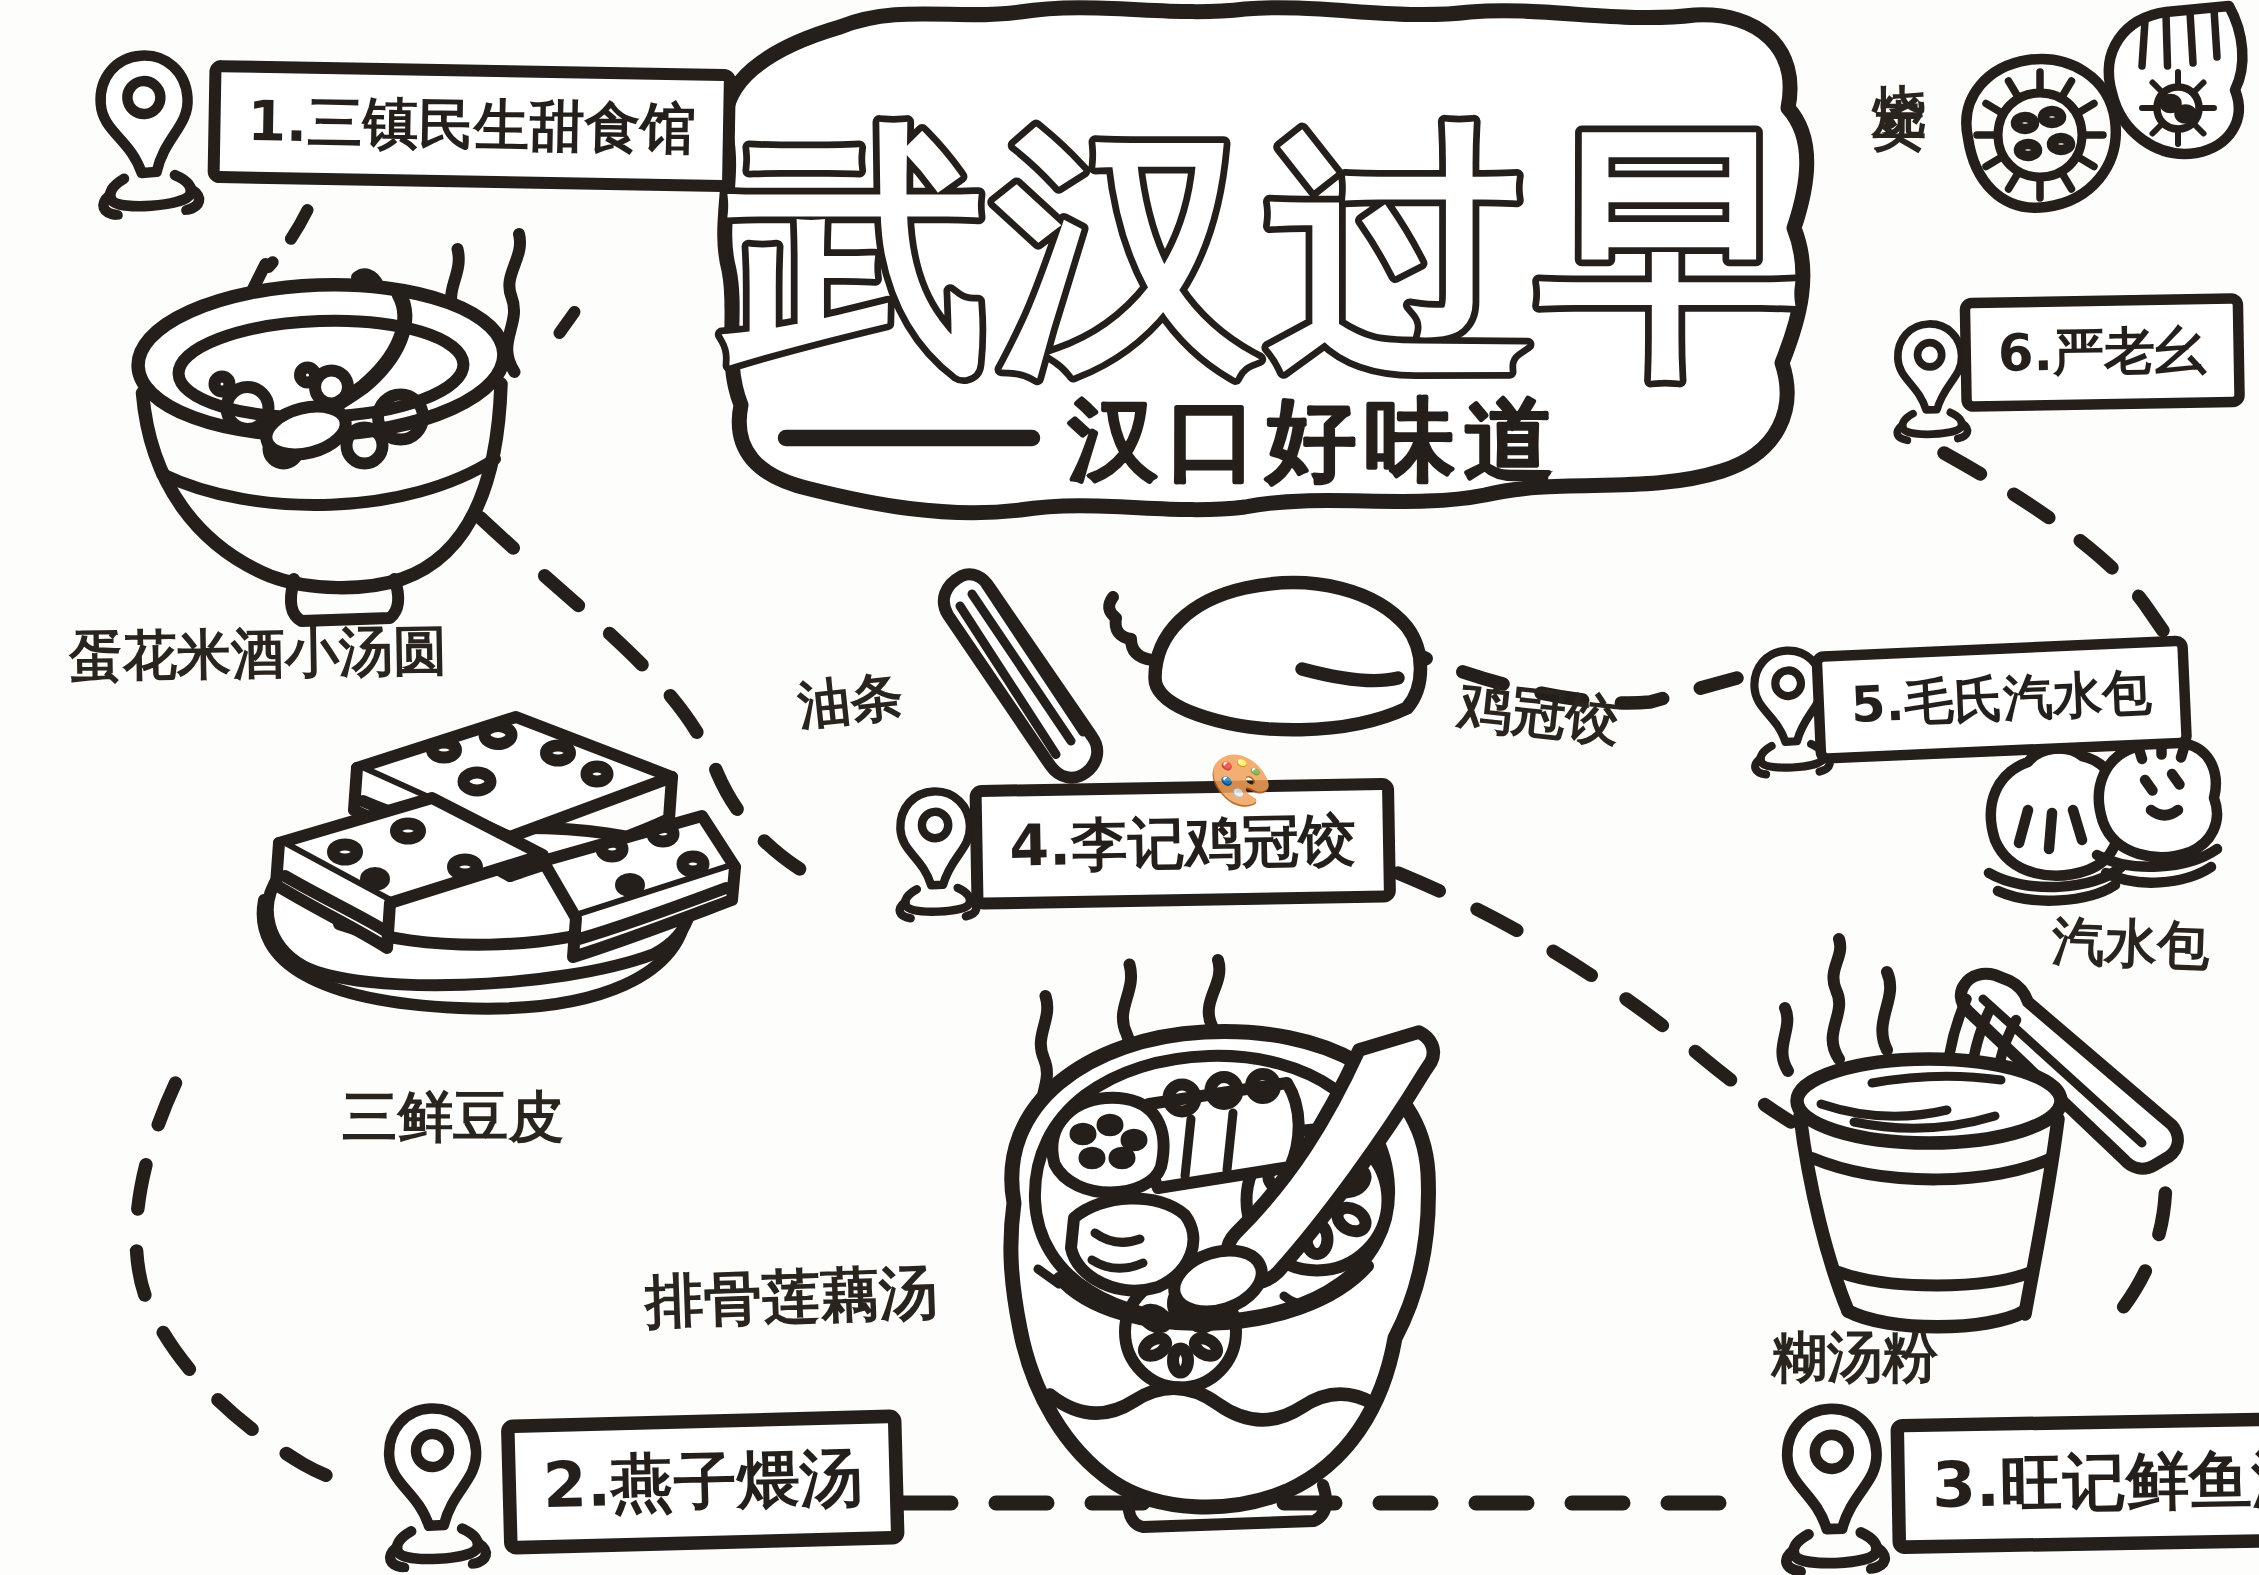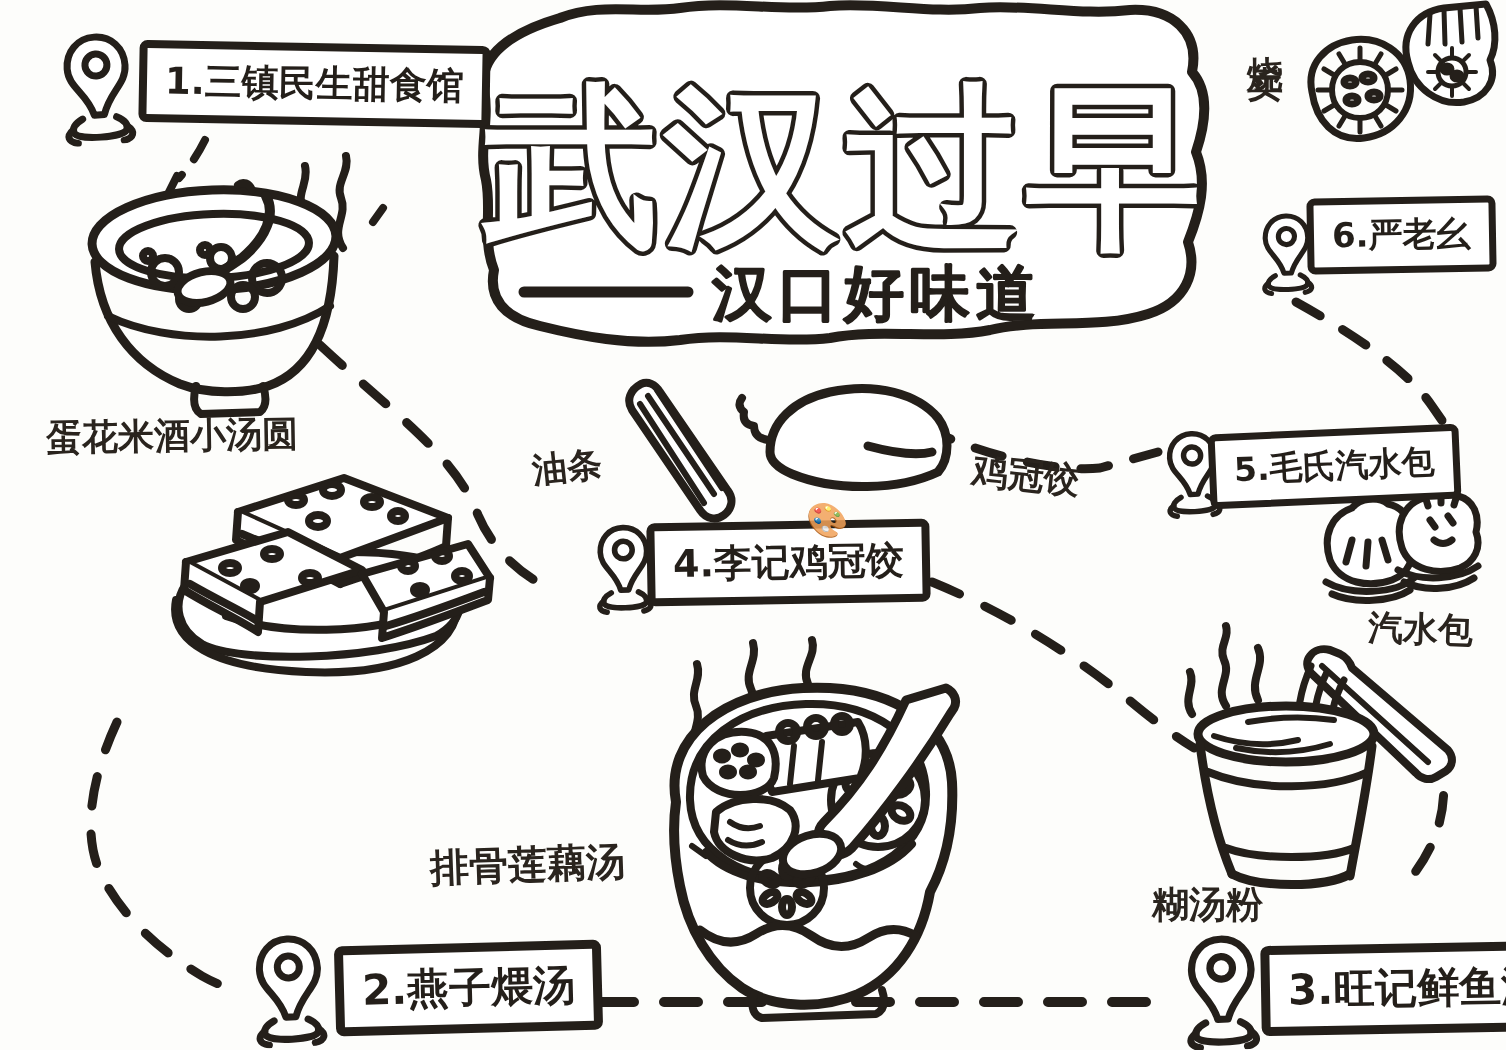--- a/index.html
+++ b/index.html
@@ -256,22 +256,23 @@
   </svg>
 
   <div class="box" style="left:140px;top:44px;font-size:37px;transform:rotate(1deg)">1.三镇民生甜食馆</div>
   <div class="box" style="left:336px;top:944px;font-size:42px;border-width:8px;transform:rotate(-1.5deg)">2.燕子煨汤</div>
   <div class="box" style="left:1262px;top:944px;font-size:42px;border-width:8px;transform:rotate(-1deg)">3.旺记鲜鱼汤粉</div>
   <div class="box" style="left:648px;top:522px;font-size:38px;transform:rotate(-1deg)">4.李记鸡冠饺</div>
   <div class="box" style="left:1210px;top:430px;font-size:33px;border-width:6px;transform:rotate(-2.5deg)">5.毛氏汽水包</div>
   <div class="box" style="left:1308px;top:198px;font-size:34px;border-width:6px;transform:rotate(-1deg)">6.严老幺</div>
 
   <div class="lbl" style="left:46px;top:412px;font-size:36px;transform:rotate(-1deg)">蛋花米酒小汤圆</div>
+  <div class="lbl" style="left:228px;top:720px;font-size:37px">三鲜豆皮</div>
   <div class="lbl" style="left:532px;top:444px;font-size:35px;transform:rotate(-6deg)">油条</div>
   <div class="lbl" style="left:972px;top:452px;font-size:36px;transform:rotate(6deg)">鸡冠饺</div>
   <div class="lbl vert" style="left:1240px;top:26px;font-size:36px">烧卖</div>
   <div class="lbl" style="left:1368px;top:606px;font-size:35px;transform:rotate(2deg)">汽水包</div>
   <div class="lbl" style="left:430px;top:838px;font-size:39px;transform:rotate(-2deg)">排骨莲藕汤</div>
-  <div class="lbl" style="left:1152px;top:880px;font-size:37px">糊汤粉</div>
+  <div class="lbl" style="left:1181px;top:880px;font-size:37px">糊汤粉</div>
 
   <div class="wm" style="left:806px;top:500px">🎨</div>
 
 </div>
 
 </body></html>

